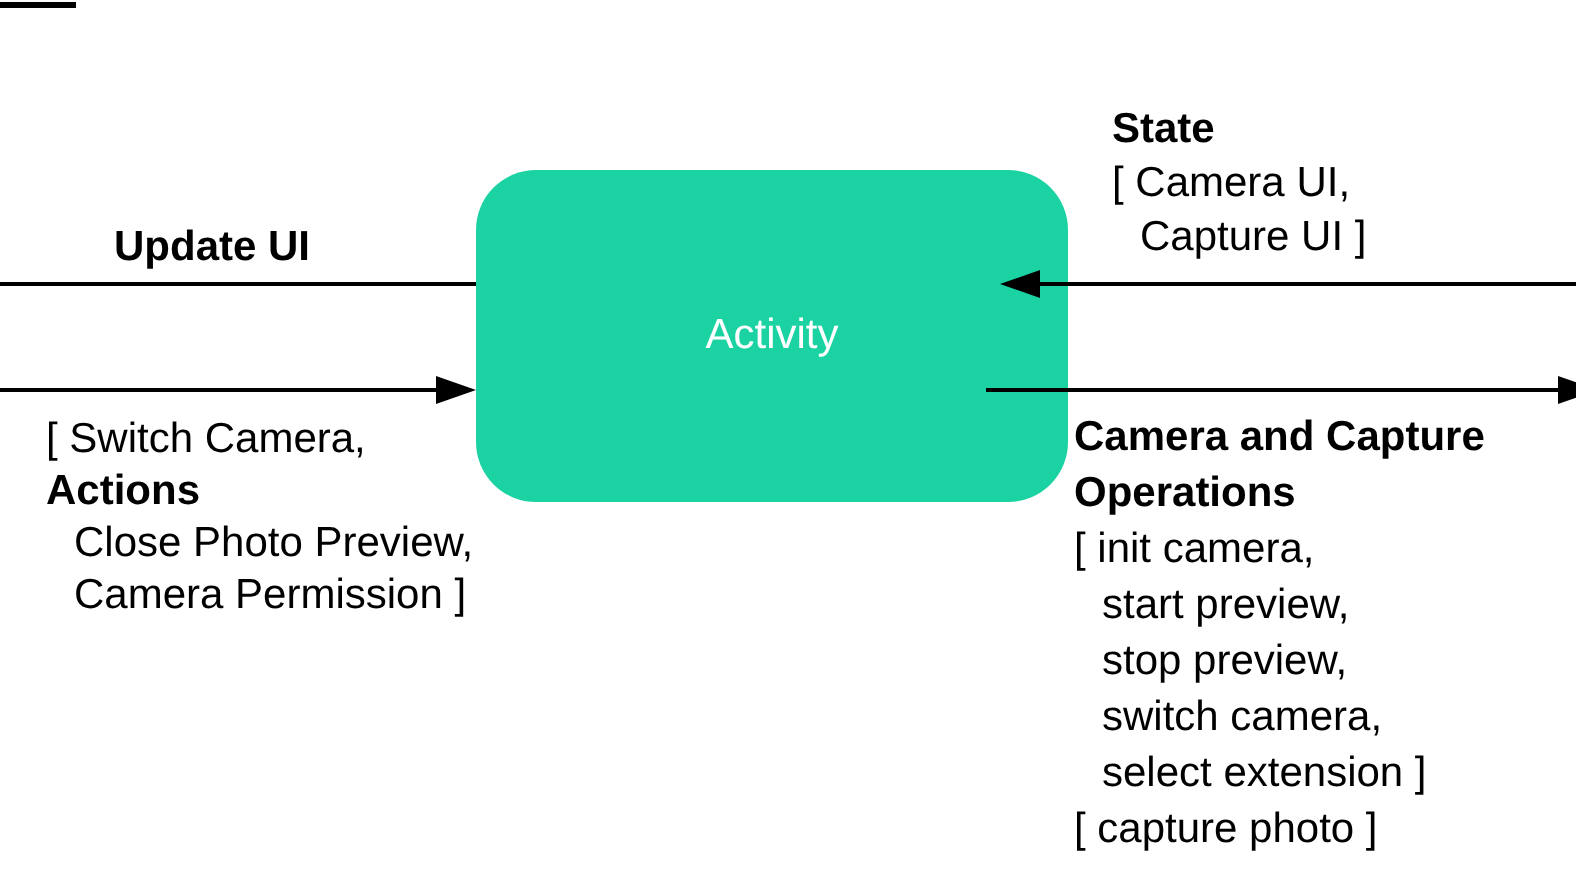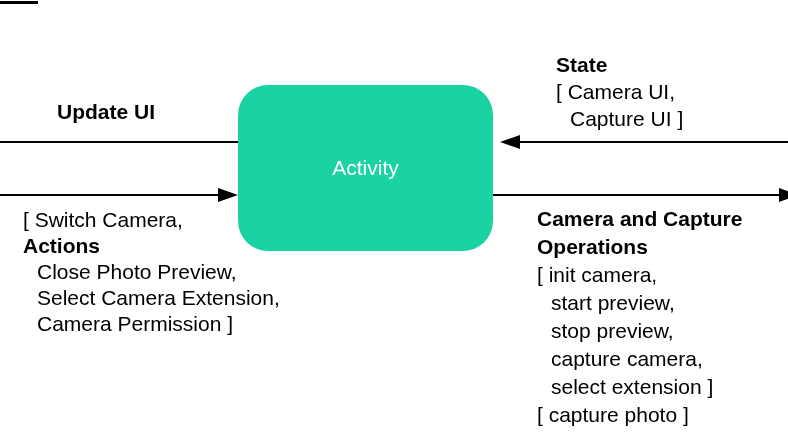--- a/index.html
+++ b/index.html
@@ -17,25 +17,25 @@
               clip-path: polygon(0 0, 100% 50%, 0 100%); }
   .ah-left  { position: absolute; width: 20px; height: 14px; background: #000000;
               clip-path: polygon(100% 0, 0 50%, 100% 100%); }
   .tblock { position: absolute; font-size: 21px; white-space: nowrap; }
   .tblock .line { display: block; }
   .bold { font-weight: bold; }
   .ind { margin-left: 14px; }
   #actions-block { left: 23px; top: 207px; line-height: 26px; }
   #state-block { left: 540px; top: 51px; line-height: 27px; margin-left: 16px; }
   #ops-block { left: 537px; top: 205px; line-height: 28px; }
-  #update-ui-label { left: 57px; top: 100px; font-weight: bold; }
+  #update-ui-label { left: 57px; top: 112px; font-weight: bold; }
   #activity-node {
     position: absolute;
     left: 238px; top: 85px;
-    width: 255px; height: 166px;
+    width: 296px; height: 166px;
     border-radius: 30px;
     background: #1BD3A2;
     color: #ffffff;
     display: flex; align-items: center; justify-content: center;
     font-size: 21px;
   }
   #clipped-bar { position: absolute; left: 0; top: 1px; width: 38px; height: 3px; background: #000000; }
   
   #update-line { left: 0; top: 141px; width: 239px; }
   #actions-line { left: 0; top: 194px; width: 221px; }
@@ -71,28 +71,27 @@
   <div id="state-block" class="tblock">
     <span class="line bold">State</span>
     <span class="line">[ Camera UI,</span>
     <span class="line ind">Capture UI ]</span>
   </div>
 
   <div id="actions-block" class="tblock">
     <span class="line">[ Switch Camera,</span>
     <span class="line bold">Actions</span>
     <span class="line ind">Close Photo Preview,</span>
-    <span class="line ind">Select Camera Extension,</span>
     <span class="line ind">Camera Permission ]</span>
   </div>
 
   <div id="ops-block" class="tblock">
     <span class="line bold">Camera and Capture</span>
     <span class="line bold">Operations</span>
     <span class="line">[ init camera,</span>
     <span class="line ind">start preview,</span>
     <span class="line ind">stop preview,</span>
-    <span class="line ind">capture camera,</span>
+    <span class="line ind">switch camera,</span>
     <span class="line ind">select extension ]</span>
     <span class="line">[ capture photo ]</span>
   </div>
 
 </div>
 
 </body></html>

